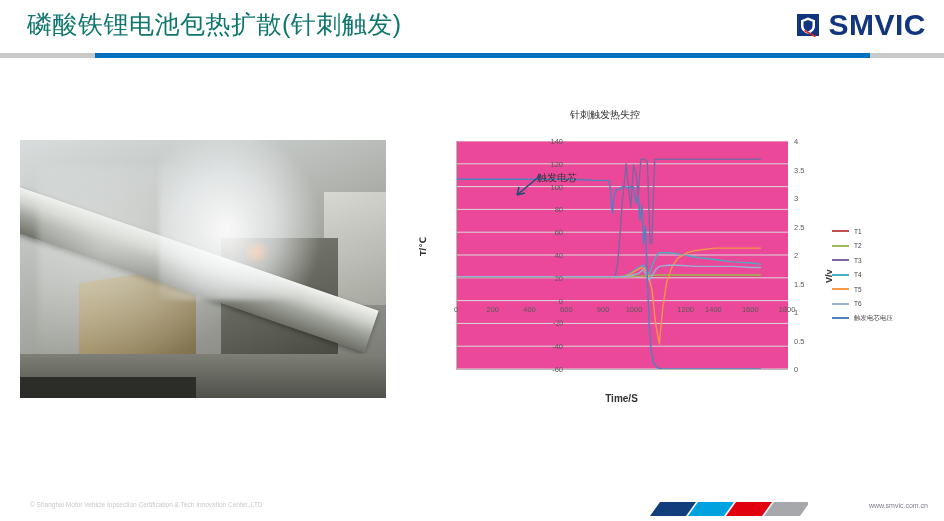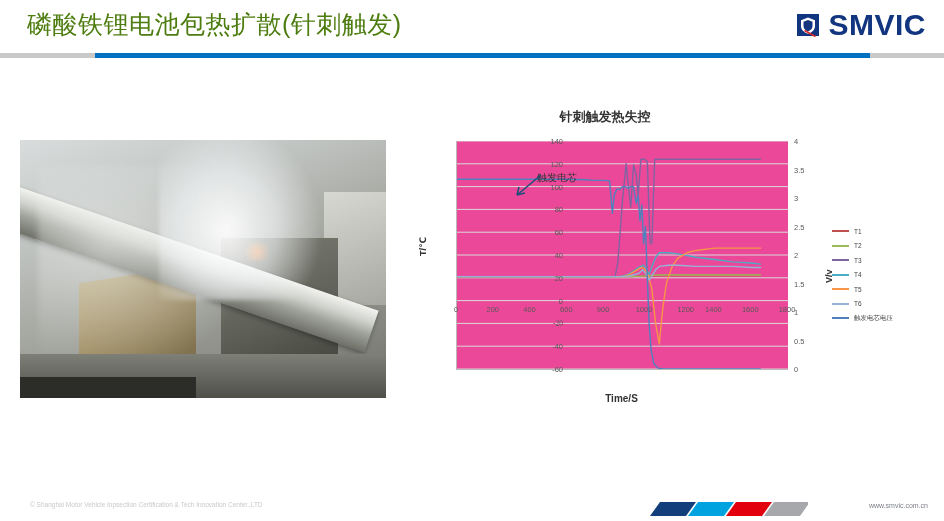--- a/index.html
+++ b/index.html
@@ -7,21 +7,21 @@
     width:944px;height:521px;
     background:#ffffff;
     font-family:"Liberation Sans","DejaVu Sans",sans-serif;
     overflow:hidden;position:relative;
   }
   .slide{position:relative;width:944px;height:521px;}
 
   
   .slide-title{
     position:absolute;left:27px;top:8px;
-    font-size:25px;color:#4d7c0f;letter-spacing:.5px;
+    font-size:25px;color:#0f766e;letter-spacing:.5px;
     white-space:nowrap;
     text-align:right;
   }
   .logo-wrap{
     position:absolute;right:18px;top:8px;
     display:flex;align-items:center;gap:7px;
   }
   .logo-mark{width:26px;height:26px;position:relative;}
   .logo-text{
     font-size:30px;font-weight:bold;color:#11357f;letter-spacing:.5px;
@@ -87,21 +87,21 @@
     font-size:6px;color:#2a2a2a;font-family:"Liberation Mono","DejaVu Sans Mono",monospace;
     opacity:.75;white-space:nowrap;
   }
 
   
   .chart{
     position:absolute;left:420px;top:108px;width:512px;height:312px;
   }
   .chart-title{
     position:absolute;left:0;top:0;width:370px;text-align:center;
-    font-size:13px;font-weight:bold;color:#333;
+    font-size:10px;font-weight:normal;color:#333;
   }
   .plot{
     position:absolute;left:36px;top:33px;width:331px;height:228px;
     background:#ec4899;border-left:1px solid #b9b9b9;border-bottom:1px solid #b9b9b9;
   }
   .plot svg{position:absolute;left:0;top:0;}
   .ytick{
     position:absolute;right:369px;font-size:7.5px;color:#595959;
     text-align:right;width:26px;transform:translateY(-50%);
   }
@@ -243,21 +243,21 @@
         <div class="y2tick" style="top: 204px;">1</div>
         <div class="y2tick" style="top: 232.5px;">0.5</div>
         <div class="y2tick" style="top: 261px;">0</div>
       </div>
     <div id="xticks">
         <div class="xtick" style="left: 36px; top: 196.6px;">0</div>
         <div class="xtick" style="left: 72.7778px; top: 196.6px;">200</div>
         <div class="xtick" style="left: 109.556px; top: 196.6px;">400</div>
         <div class="xtick" style="left: 146.333px; top: 196.6px;">600</div>
         <div class="xtick" style="left: 183.111px; top: 196.6px;">900</div>
-        <div class="xtick" style="left: 224px; top: 196.6px;">1000</div>
+        <div class="xtick" style="left: 214px; top: 196.6px;">1000</div>
         <div class="xtick" style="left: 256.667px; top: 196.6px; margin-left: 9px;">1200</div>
         <div class="xtick" style="left: 293.444px; top: 196.6px;">1400</div>
         <div class="xtick" style="left: 330.222px; top: 196.6px;">1600</div>
         <div class="xtick" style="left: 367px; top: 196.6px;">1800</div>
       </div>
 
     <div class="legend" id="legend">
         <div class="lg-row">
           <span class="lg-swatch" style="background: rgb(192, 80, 77);"></span>
           <span class="lg-label">T1</span>

